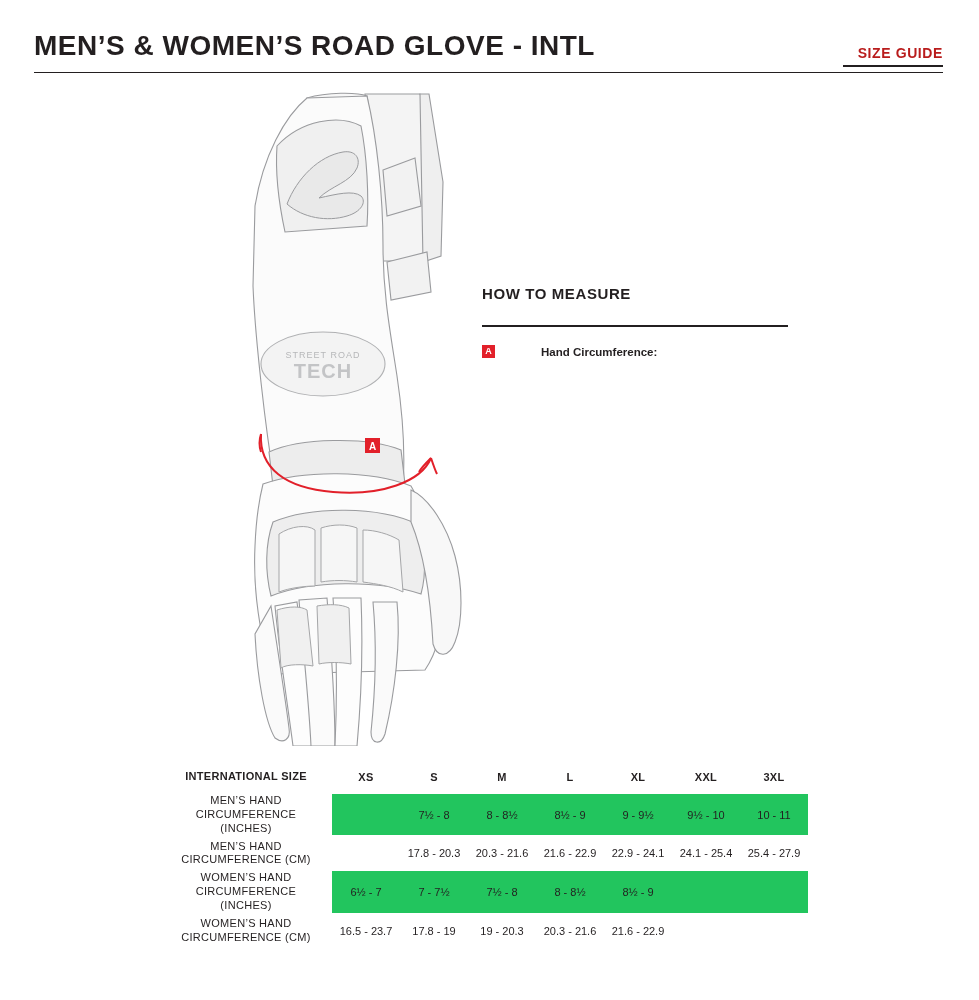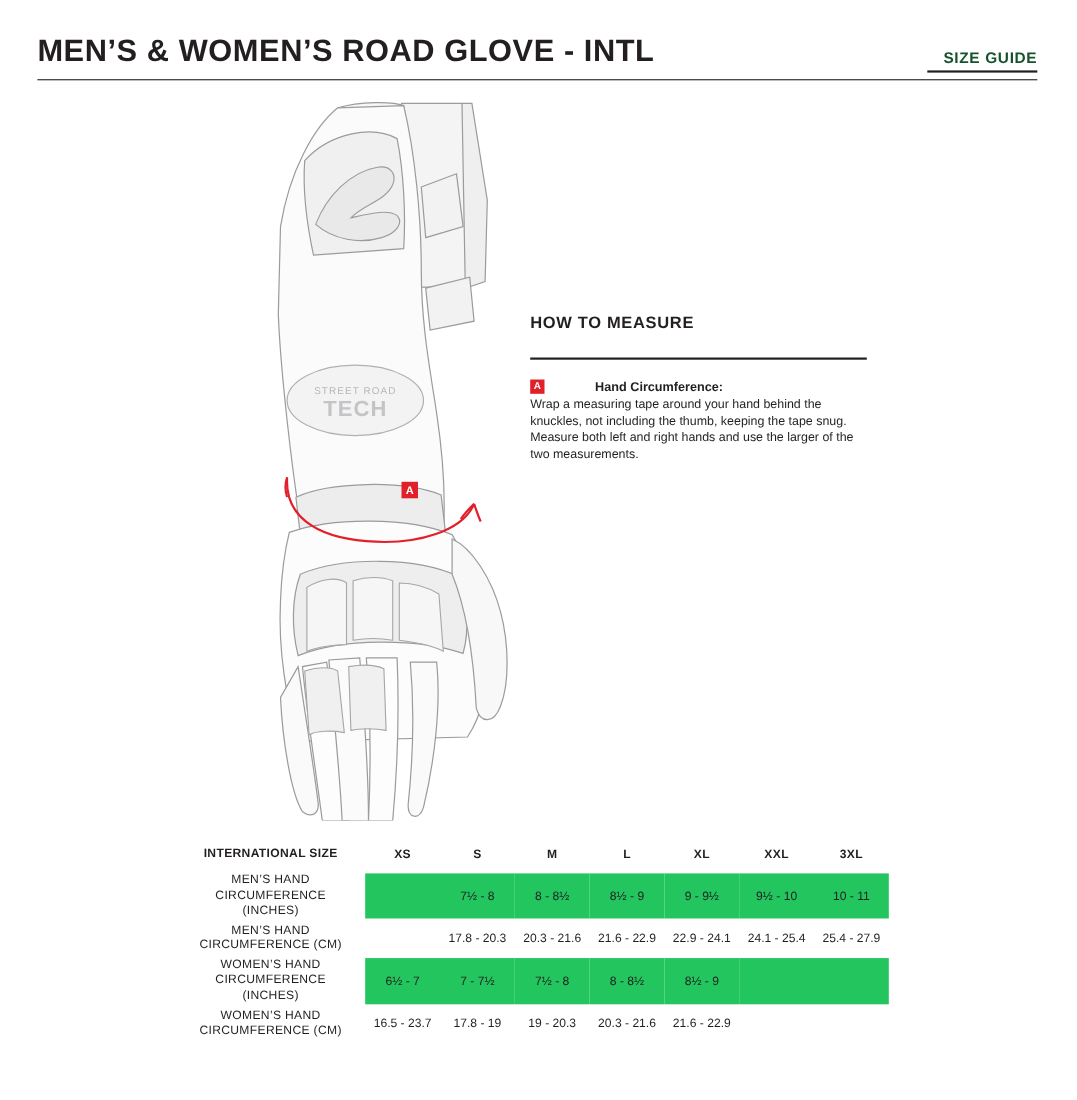--- a/index.html
+++ b/index.html
@@ -36,21 +36,21 @@
   .size-guide-wrap {
     position: absolute;
     right: 36px;
     top: 44px;
     text-align: right;
   }
   .size-guide-label {
     font-size: 14px;
     font-weight: bold;
     letter-spacing: 0.6px;
-    color: #14532d;
+    color: #b91c1c;
     padding-bottom: 4px;
     display: inline-block;
   }
   .size-guide-rule {
     border-bottom: 2px solid #231f20;
     width: 100px;
     margin-left: auto;
   }
   .header-rule {
     position: absolute;
@@ -239,21 +239,20 @@
     </svg>
   </div>
 
   <div class="howto">
     <div class="howto-title">HOW TO MEASURE</div>
     <div class="howto-rule"></div>
     <div class="howto-item-head">
       <span class="badge">A</span>
       <span class="howto-item-title">Hand Circumference:</span>
     </div>
-    <div class="howto-body">Wrap a measuring tape around your hand behind the knuckles, not including the thumb, keeping the tape snug. Measure both left and right hands and use the larger of the two measurements.</div>
   </div>
 
   <div class="table-wrap">
     <table class="size-table">
       <tbody>
         <tr class="head">
           <td class="rowlabel">INTERNATIONAL SIZE</td>
           <td class="cell">XS</td>
           <td class="cell">S</td>
           <td class="cell">M</td>

